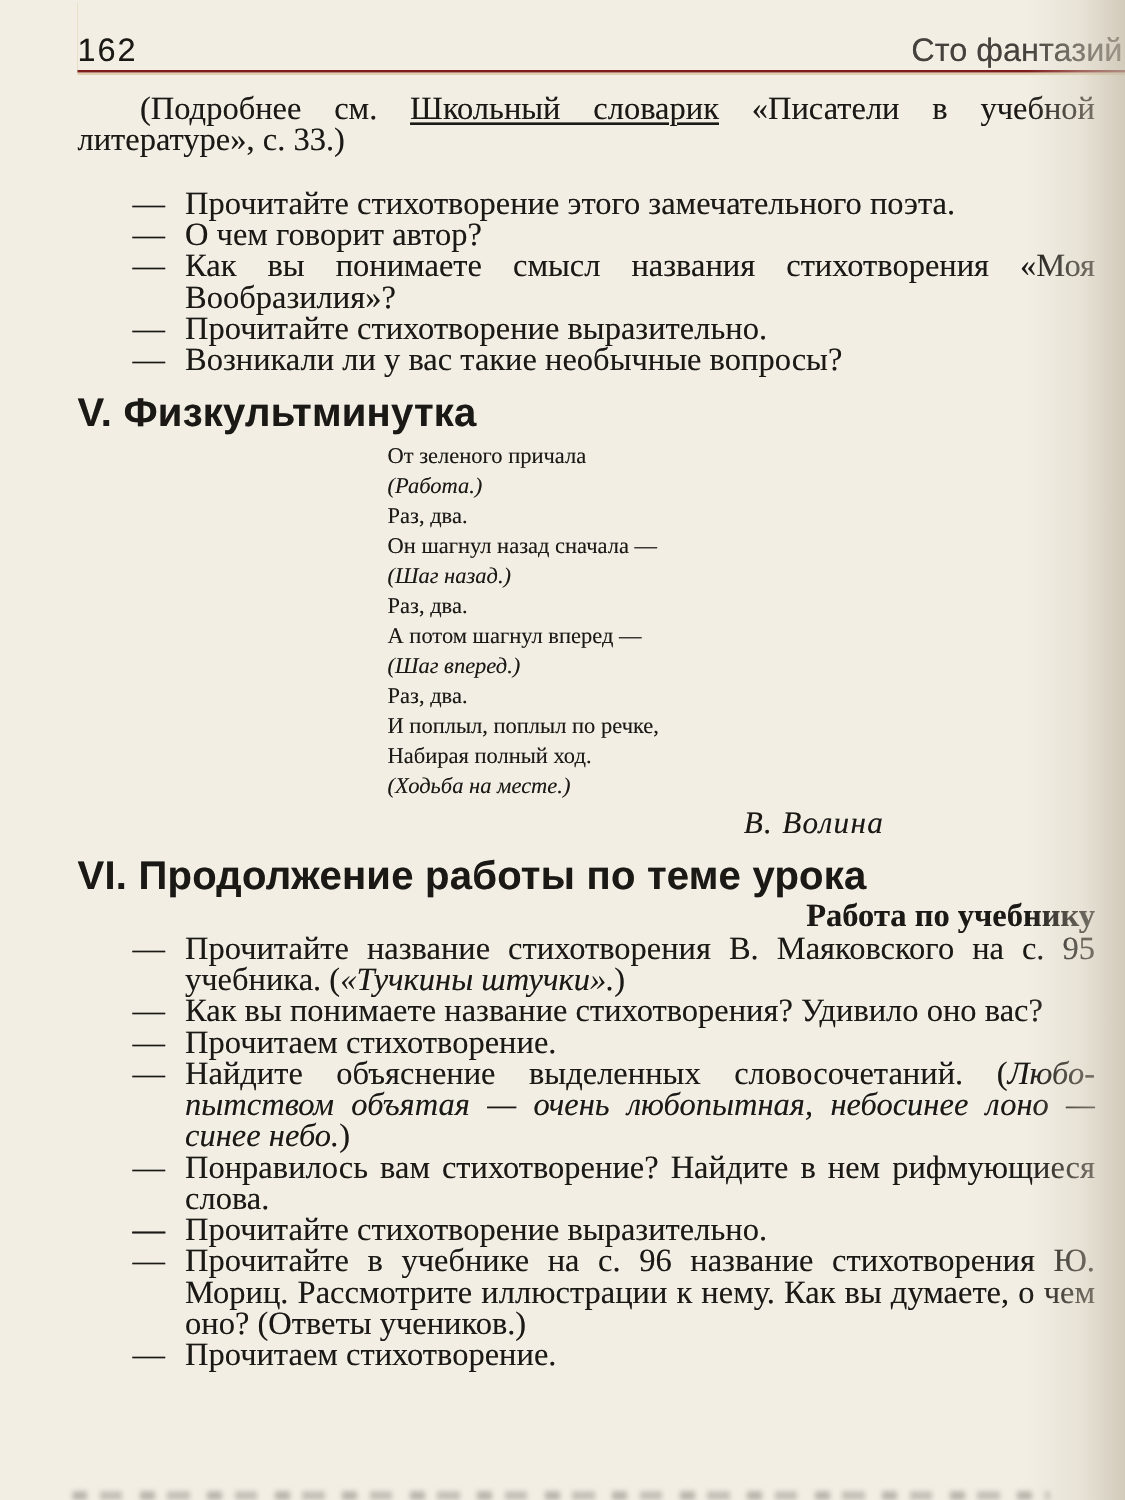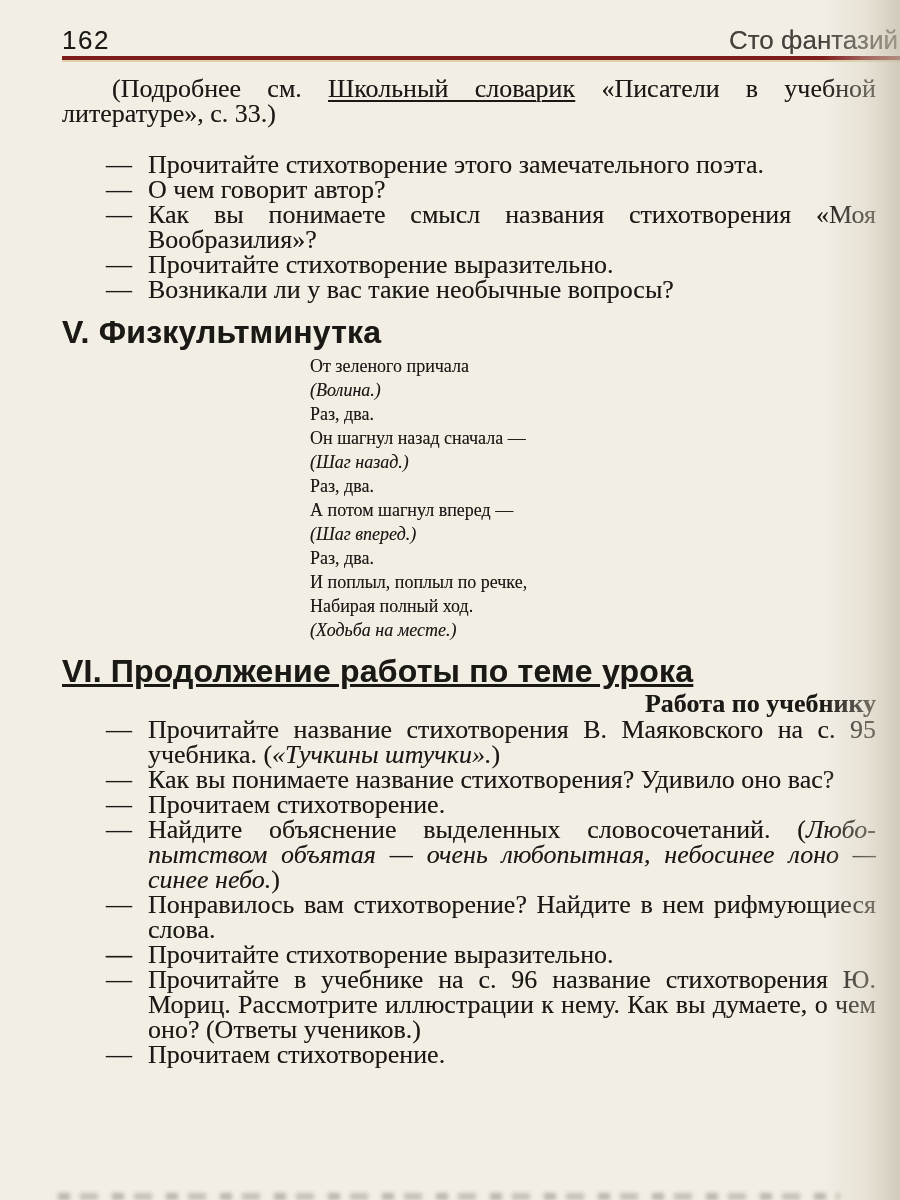--- a/index.html
+++ b/index.html
@@ -16,21 +16,21 @@
   }
   .edge-shade{
     position:absolute;top:0;right:0;width:78px;height:100%;
     background:linear-gradient(90deg,rgba(222,215,199,0) 0%,rgba(216,209,192,.40) 55%,rgba(196,188,170,.70) 100%);
     pointer-events:none;z-index:5;
   }
   .content{position:relative;padding:0 24px 0 62px;}
   .page-header{
     display:flex;justify-content:space-between;align-items:flex-end;
     padding-top:24px;margin-right:-24px;
-    border-bottom:4px solid #7f1d1d;
+    border-bottom:2px solid #7f1d1d;
     box-shadow:0 2px 0 rgba(175,140,35,.30);
     font-family:"Liberation Sans",sans-serif;
     font-size:26px;line-height:32px;
   }
   .page-num{letter-spacing:1.5px;}
   .running-title{color:#45413c;padding-right:2px;}
   .intro{
     margin-top:16px;
     font-size:26px;line-height:25px;
     text-indent:50px;text-align:justify;
@@ -43,21 +43,21 @@
     text-align:justify;
   }
   .li .marker{position:absolute;left:44px;top:0;}
   h2.sec{
     font-family:"Liberation Sans",sans-serif;
     font-weight:bold;
     font-size:32px;line-height:28px;
     margin:16px 0 8px 0;
     letter-spacing:.2px;
   }
-  h2.sec-vi{margin:15px 0 5px 0;text-decoration:underline;}
+  h2.sec-vi{margin:15px 0 5px 0;}
   .subhead{
     font-weight:bold;
     font-size:26px;line-height:27px;
     margin-left:51px;
     text-align:right;
   }
   .poem{margin-left:248px;font-size:18px;line-height:24px;}
   .poem-line{white-space:nowrap;}
   .it{font-style:italic;}
   .poem-author{
@@ -92,33 +92,34 @@
       <div class="li"><span class="marker">—</span><span>О чем говорит автор?</span></div>
       <div class="li"><span class="marker">—</span><span>Как вы понимаете смысл названия стихотворения «Моя Вообразилия»?</span></div>
       <div class="li"><span class="marker">—</span><span>Прочитайте стихотворение выразительно.</span></div>
       <div class="li"><span class="marker">—</span><span>Возникали ли у вас такие необычные вопросы?</span></div>
     </div>
 
     <h2 class="sec">V. Физкультминутка</h2>
 
     <div class="poem">
       <div class="poem-line">От зеленого причала</div>
-      <div class="poem-line it">(Волина.)</div>
+      <div class="poem-line it">(Работа.)</div>
       <div class="poem-line">Раз, два.</div>
       <div class="poem-line">Он шагнул назад сначала —</div>
       <div class="poem-line it">(Шаг назад.)</div>
       <div class="poem-line">Раз, два.</div>
       <div class="poem-line">А потом шагнул вперед —</div>
       <div class="poem-line it">(Шаг вперед.)</div>
       <div class="poem-line">Раз, два.</div>
       <div class="poem-line">И поплыл, поплыл по речке,</div>
       <div class="poem-line">Набирая полный ход.</div>
       <div class="poem-line it">(Ходьба на месте.)</div>
     </div>
 
+    <div class="poem-author">В. Волина</div>
 
     <h2 class="sec sec-vi">VI. Продолжение работы по теме урока</h2>
     <div class="subhead">Работа по учебнику</div>
 
     <div class="list">
       <div class="li"><span class="marker">—</span><span>Прочитайте название стихотворения В. Маяковского на с. 95 учебника. (</span><span class="it">«Тучкины штучки».</span><span>)</span></div>
       <div class="li"><span class="marker">—</span><span>Как вы понимаете название стихотворения? Удивило оно вас?</span></div>
       <div class="li"><span class="marker">—</span><span>Прочитаем стихотворение.</span></div>
       <div class="li"><span class="marker">—</span><span>Найдите объяснение выделенных словосочетаний. (</span><span class="it">Любо­пытством объятая — очень любопытная, небосинее лоно — синее небо.</span><span>)</span></div>
       <div class="li"><span class="marker">—</span><span>Понравилось вам стихотворение? Найдите в нем рифмую­щиеся слова.</span></div>

